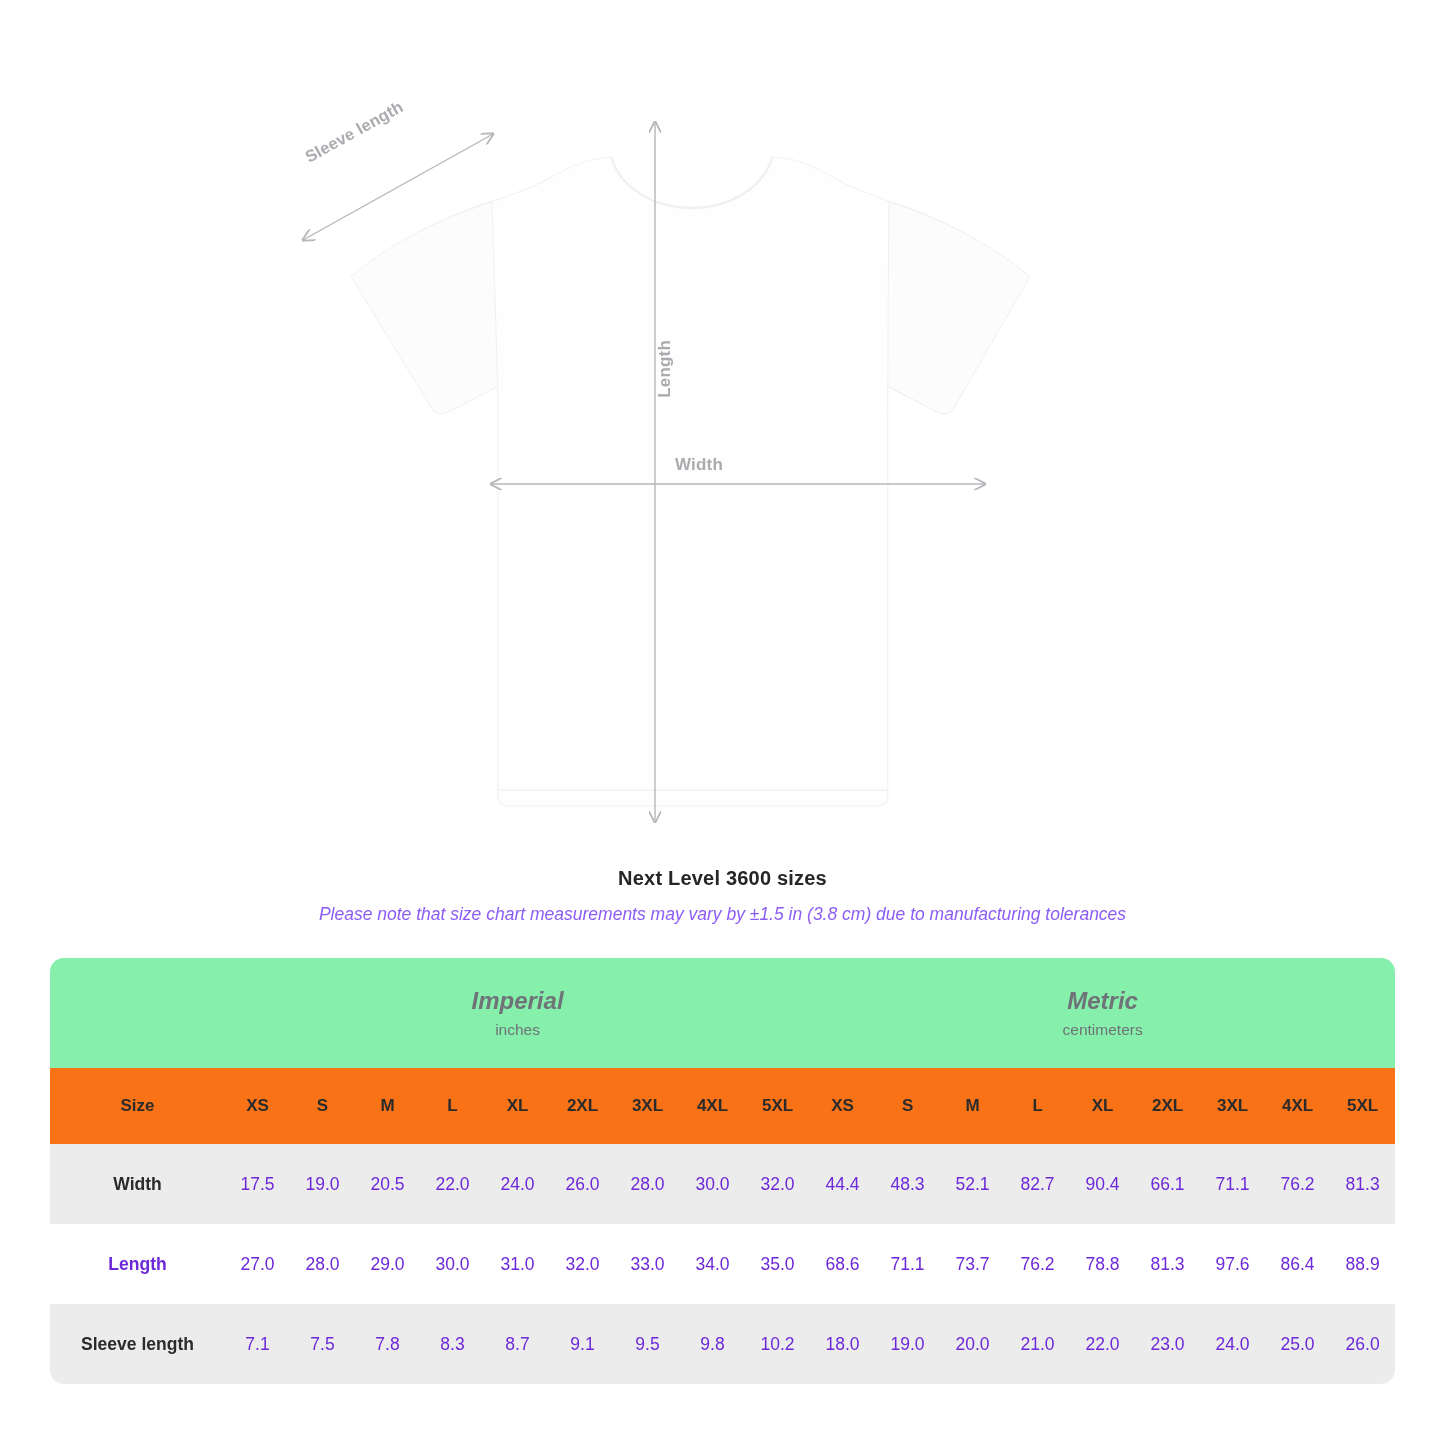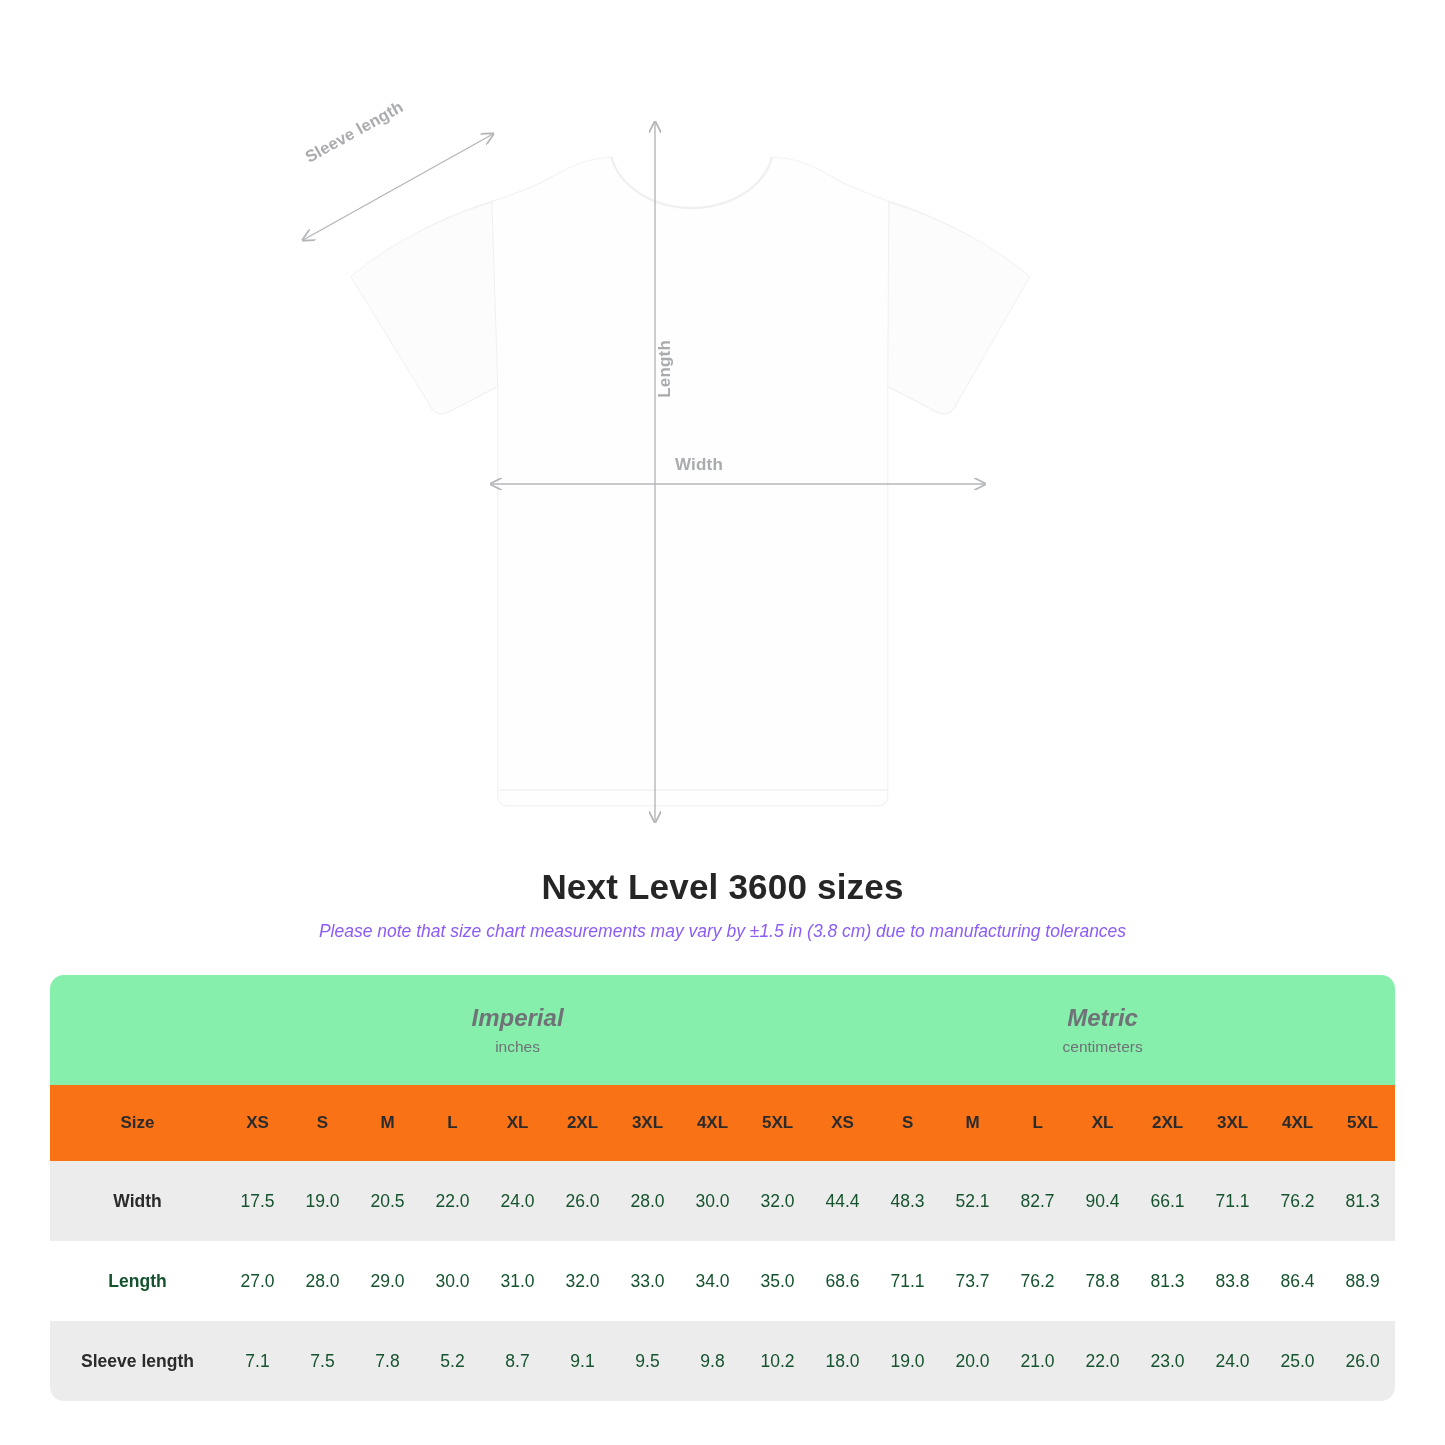--- a/index.html
+++ b/index.html
@@ -66,21 +66,21 @@
     top: 455px;
     font-size: 17px;
   }
 
   
   .title-block {
     text-align: center;
     margin-top: 12px;
   }
   .chart-title {
-    font-size: 35px;
+    font-size: 20px;
     font-weight: bold;
     color: #262626;
     margin: 0 0 14px 0;
     letter-spacing: 0.2px;
   }
   .chart-note {
     font-size: 17.5px;
     font-style: italic;
     color: #8b5cf6;
     margin: 4px;
@@ -130,21 +130,21 @@
   .sizes-row td {
     background: #f97316;
     height: 74px;
     font-size: 17px;
     font-weight: bold;
     color: #2b2b2b;
   }
   .data-row td {
     height: 78px;
     font-size: 17.5px;
-    color: #14532d;
+    color: #6d28d9;
   }
   .data-row.alt td {
     background: #ececec;
   }
   .data-row.plain td {
     background: #ffffff;
   }
   .data-row td.row-label {
     font-weight: bold;
   }
@@ -298,31 +298,31 @@
           <td class="cell">32.0</td>
           <td class="cell">33.0</td>
           <td class="cell">34.0</td>
           <td class="cell">35.0</td>
           <td class="cell">68.6</td>
           <td class="cell">71.1</td>
           <td class="cell">73.7</td>
           <td class="cell">76.2</td>
           <td class="cell">78.8</td>
           <td class="cell">81.3</td>
-          <td class="cell">83.8</td>
+          <td class="cell">97.6</td>
           <td class="cell">86.4</td>
           <td class="cell">88.9</td>
         </tr>
 
         <tr class="data-row alt">
           <td class="row-label">Sleeve length</td>
           <td class="cell">7.1</td>
           <td class="cell">7.5</td>
           <td class="cell">7.8</td>
-          <td class="cell">5.2</td>
+          <td class="cell">8.3</td>
           <td class="cell">8.7</td>
           <td class="cell">9.1</td>
           <td class="cell">9.5</td>
           <td class="cell">9.8</td>
           <td class="cell">10.2</td>
           <td class="cell">18.0</td>
           <td class="cell">19.0</td>
           <td class="cell">20.0</td>
           <td class="cell">21.0</td>
           <td class="cell">22.0</td>

